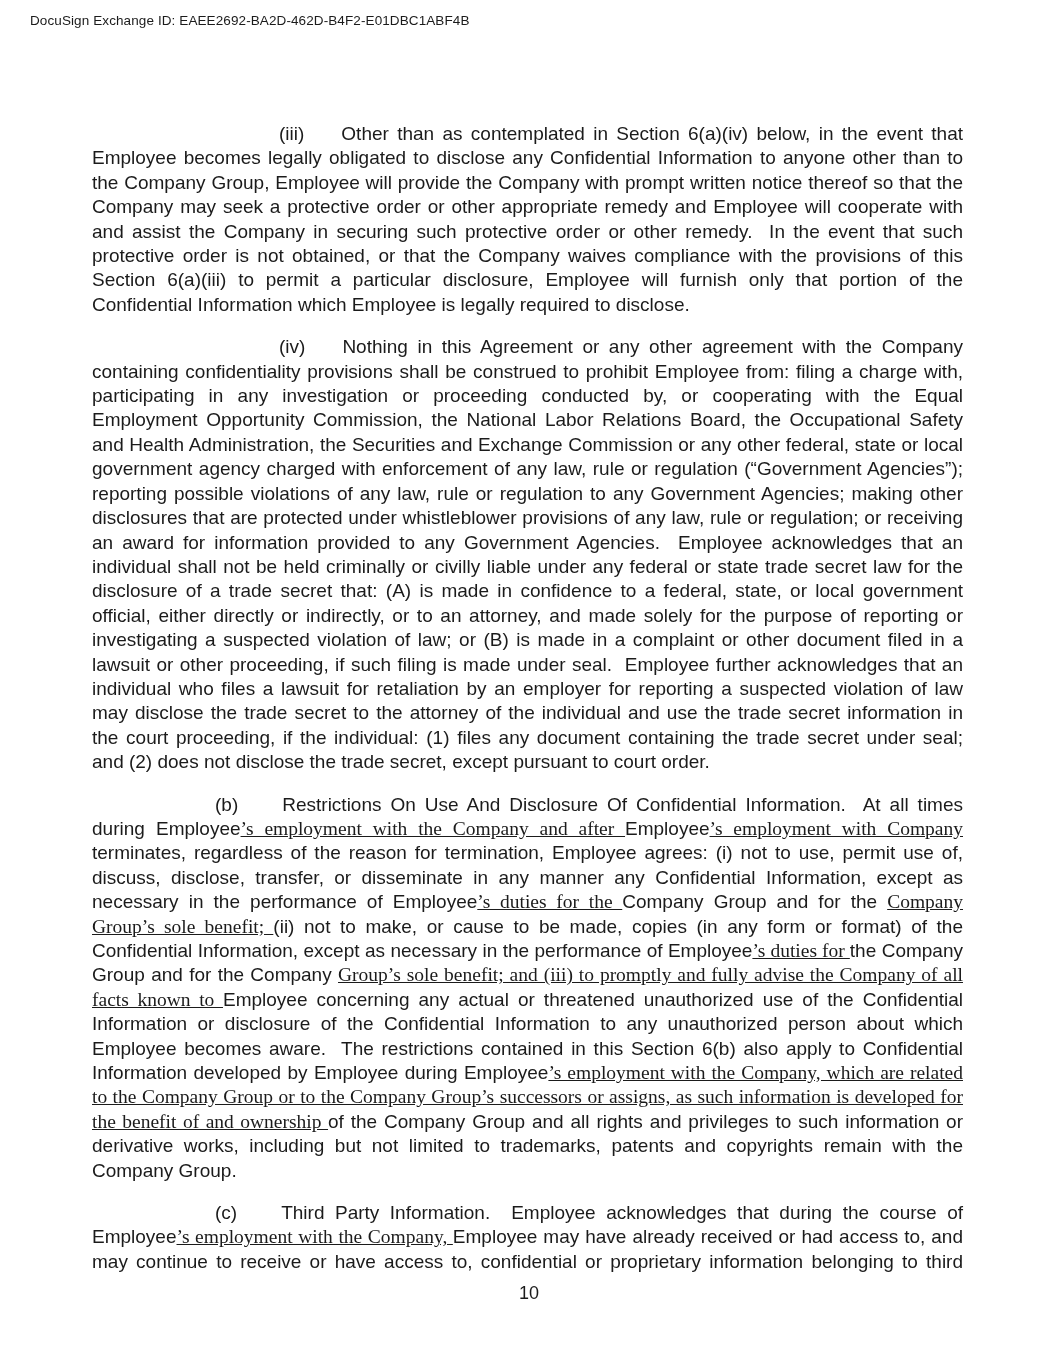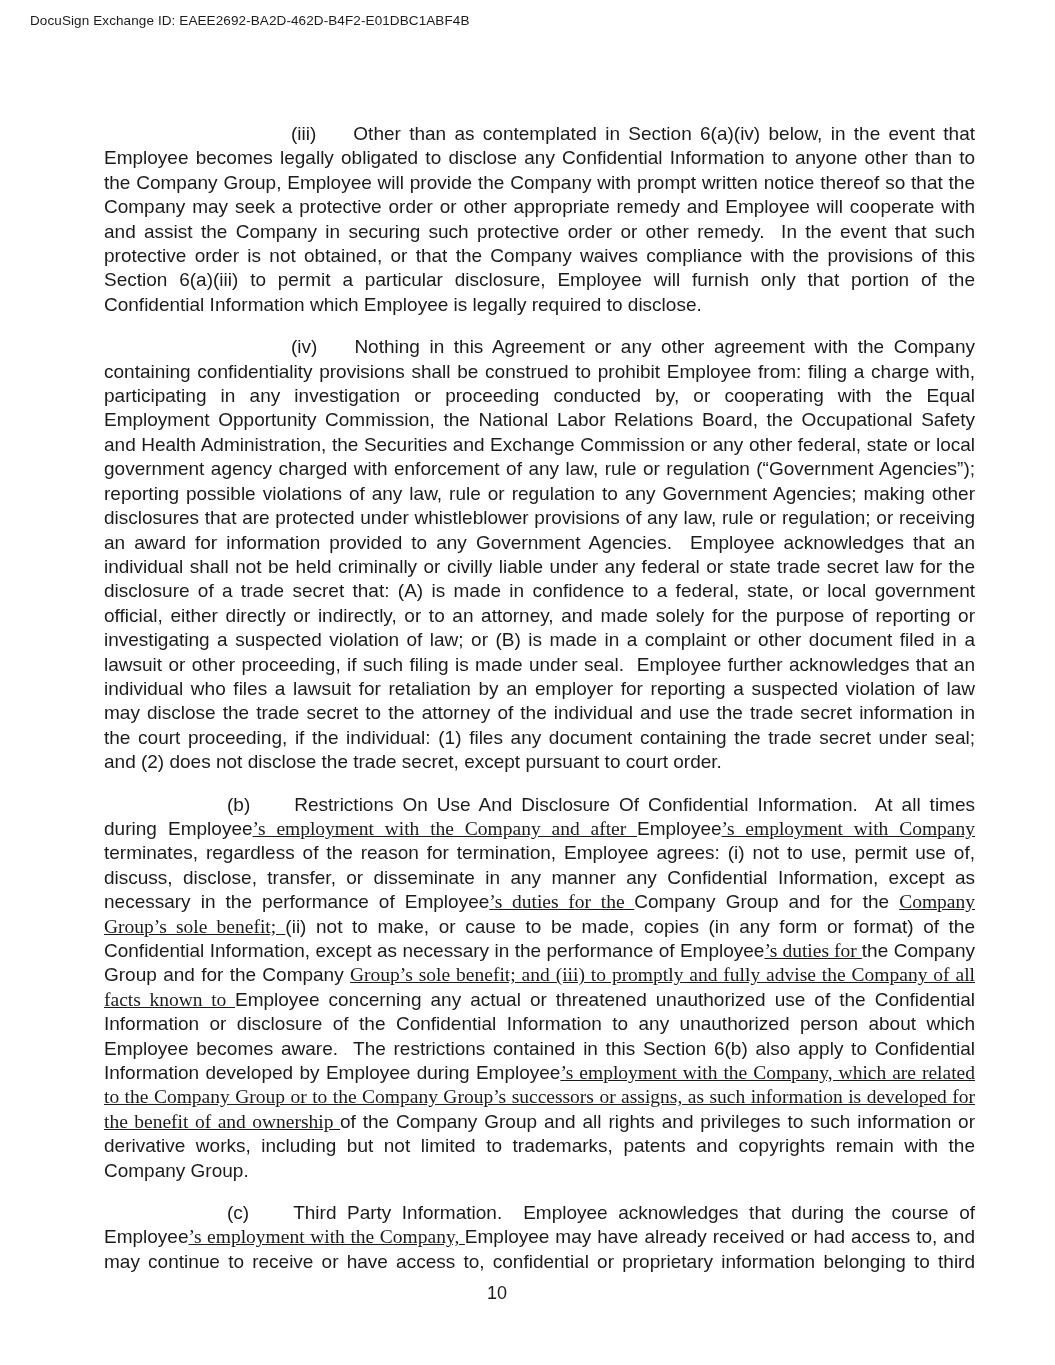--- a/index.html
+++ b/index.html
@@ -20,21 +20,21 @@
     top: 13px;
     left: 30px;
     font-size: 13.5px;
     letter-spacing: 0.1px;
     color: #1b1b1b;
     white-space: nowrap;
   }
   .doc-body {
     position: absolute;
     top: 122px;
-    left: 104px;
+    left: 92px;
     width: 871px;
   }
   p.para {
     margin: 0 0 18px 0;
     font-size: 19px;
     line-height: 24.4px;
     text-align: justify;
     color: #1b1b1b;
   }
   p.para.sub  { text-indent: 187px; }
@@ -56,20 +56,21 @@
     text-underline-offset: 2.5px;
   }
   .page-footer {
     position: absolute;
     top: 1283px;
     left: 0;
     width: 994px;
     text-align: center;
     font-size: 18px;
     color: #1b1b1b;
+    padding-left: 32px;
   }
 </style>
 </head>
 <body>
 
 <div class="envelope-header">DocuSign Exchange ID: EAEE2692-BA2D-462D-B4F2-E01DBC1ABF4B</div>
 
 <div class="doc-body" id="paragraphs">
     <p class="para sub"><span class="para-label">(iii)</span><span class="tab sub"></span><span class="run-sans">Other than as contemplated in Section 6(a)(iv) below, in the event that Employee becomes legally obligated to disclose any Confidential Information to anyone other than to the Company Group, Employee will provide the Company with prompt written notice thereof so that the Company may seek a protective order or other appropriate remedy and Employee will cooperate with and assist the Company in securing such protective order or other remedy.&nbsp; In the event that such protective order is not obtained, or that the Company waives compliance with the provisions of this Section 6(a)(iii) to permit a particular disclosure, Employee will furnish only that portion of the Confidential Information which Employee is legally required to disclose.</span></p>
     <p class="para sub"><span class="para-label">(iv)</span><span class="tab sub"></span><span class="run-sans">Nothing in this Agreement or any other agreement with the Company containing confidentiality provisions shall be construed to prohibit Employee from: filing a charge with, participating in any investigation or proceeding conducted by, or cooperating with the Equal Employment Opportunity Commission, the National Labor Relations Board, the Occupational Safety and Health Administration, the Securities and Exchange Commission or any other federal, state or local government agency charged with enforcement of any law, rule or regulation (“</span><span class="run-underline">Government Agencies</span><span class="run-sans">”); reporting possible violations of any law, rule or regulation to any Government Agencies; making other disclosures that are protected under whistleblower provisions of any law, rule or regulation; or receiving an award for information provided to any Government Agencies.&nbsp; Employee acknowledges that an individual shall not be held criminally or civilly liable under any federal or state trade secret law for the disclosure of a trade secret that: (A) is made in confidence to a federal, state, or local government official, either directly or indirectly, or to an attorney, and made solely for the purpose of reporting or investigating a suspected violation of law; or (B) is made in a complaint or other document filed in a lawsuit or other proceeding, if such filing is made under seal.&nbsp; Employee further acknowledges that an individual who files a lawsuit for retaliation by an employer for reporting a suspected violation of law may disclose the trade secret to the attorney of the individual and use the trade secret information in the court proceeding, if the individual: (1) files any document containing the trade secret under seal; and (2) does not disclose the trade secret, except pursuant to court order.</span></p>

